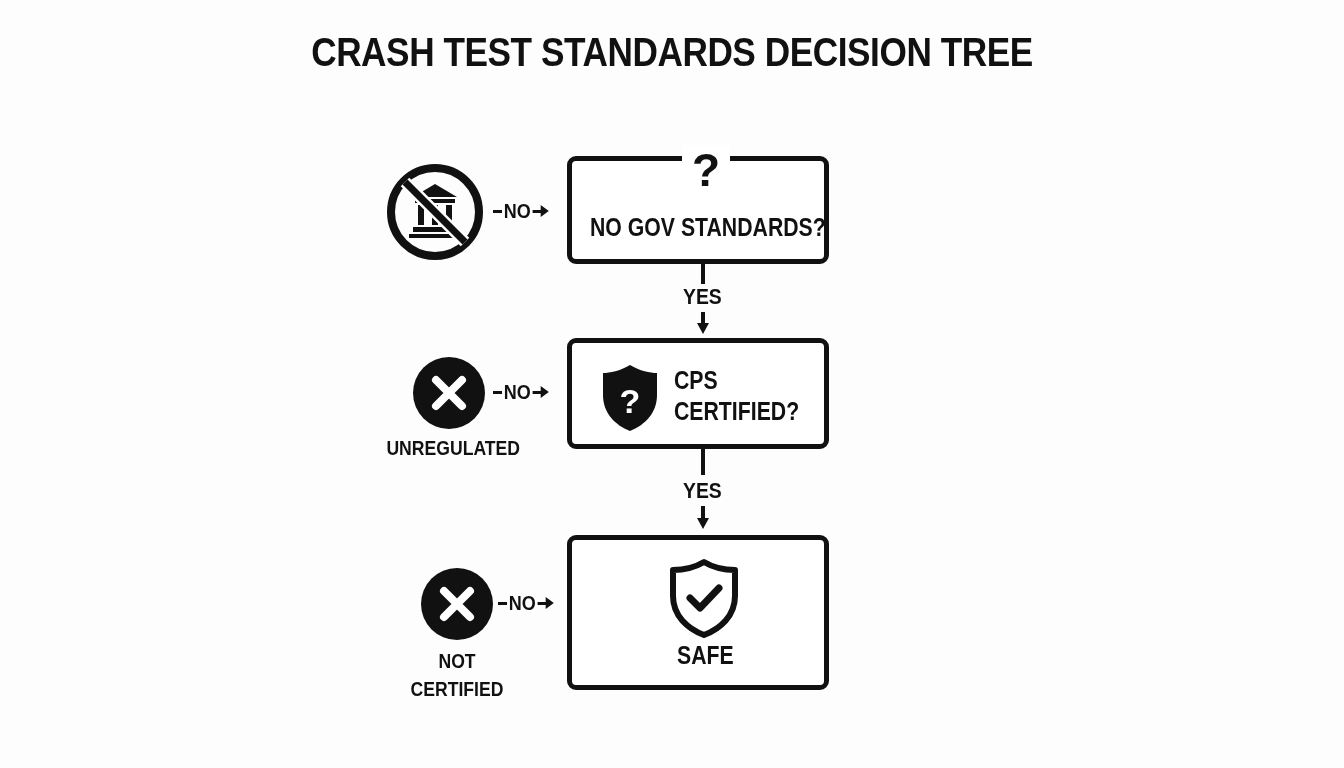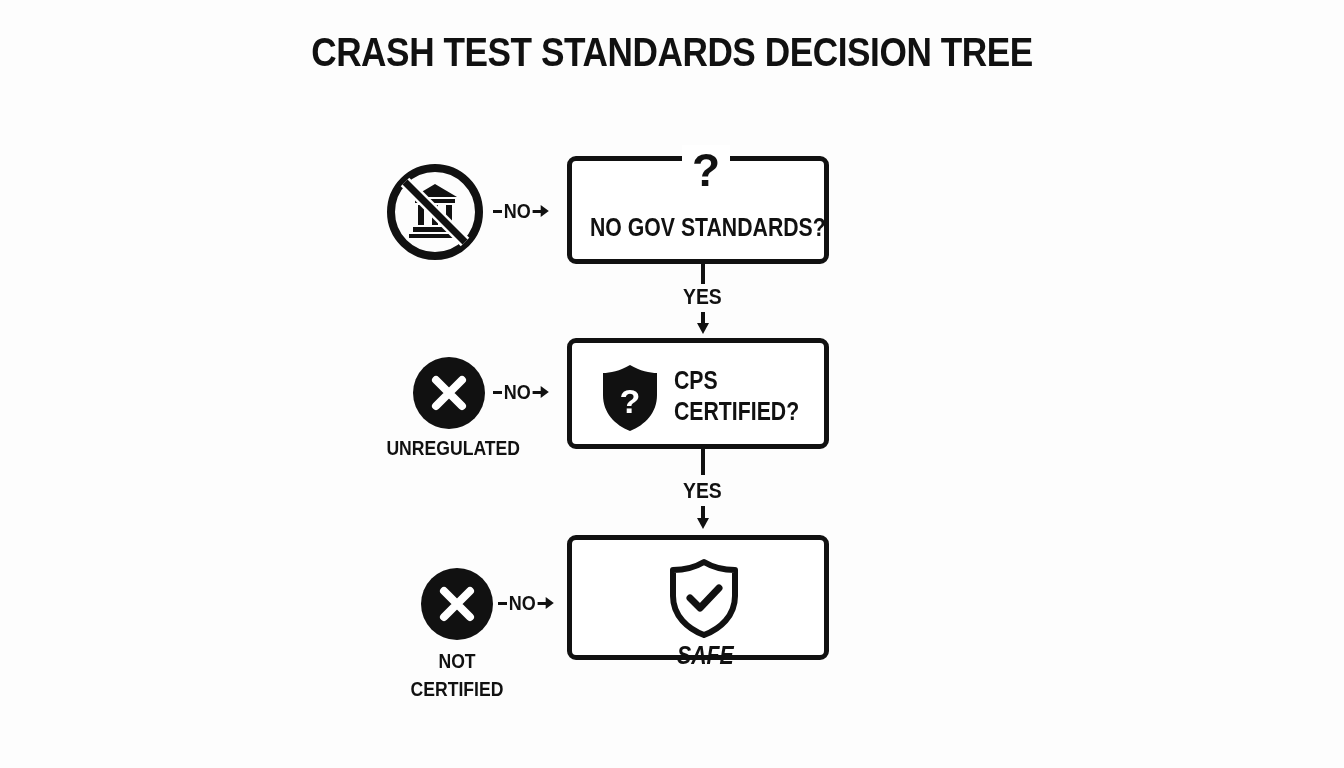--- a/index.html
+++ b/index.html
@@ -11,21 +11,21 @@
     position: absolute; left: 0; top: 30px; width: 1344px; text-align: center;
     font-size: 40px; font-weight: bold; letter-spacing: -0.5px;
     transform: scaleX(0.88); transform-origin: center;
   }
   .node {
     position: absolute; left: 567px; width: 262px; border: 5px solid #111; border-radius: 9px;
     background: #fff; box-sizing: border-box;
   }
   .n1 { top: 156px; height: 108px; }
   .n2 { top: 338px; height: 111px; }
-  .n3 { top: 535px; height: 125px; font-style: italic; }
+  .n3 { top: 535px; height: 155px; }
   .node-text { position: absolute; font-weight: bold; font-size: 25px; transform: scaleX(0.85); transform-origin: left center; }
   .n1 .node-text { left: 18px; top: 52px; white-space: nowrap; }
   .n1 .qmark {
     position: absolute; left: 110px; top: -16px; width: 48px; background: #fff; text-align: center;
     font-size: 46px; font-weight: bold; line-height: 50px;
   }
   .n2 .shield { position: absolute; left: 28px; top: 20px; }
   .n2 .node-text { left: 102px; top: 22px; line-height: 31px; }
   .n3 .shield { position: absolute; left: 96px; top: 18px; }
   .n3 .node-text { left: 105px; top: 101px; }

